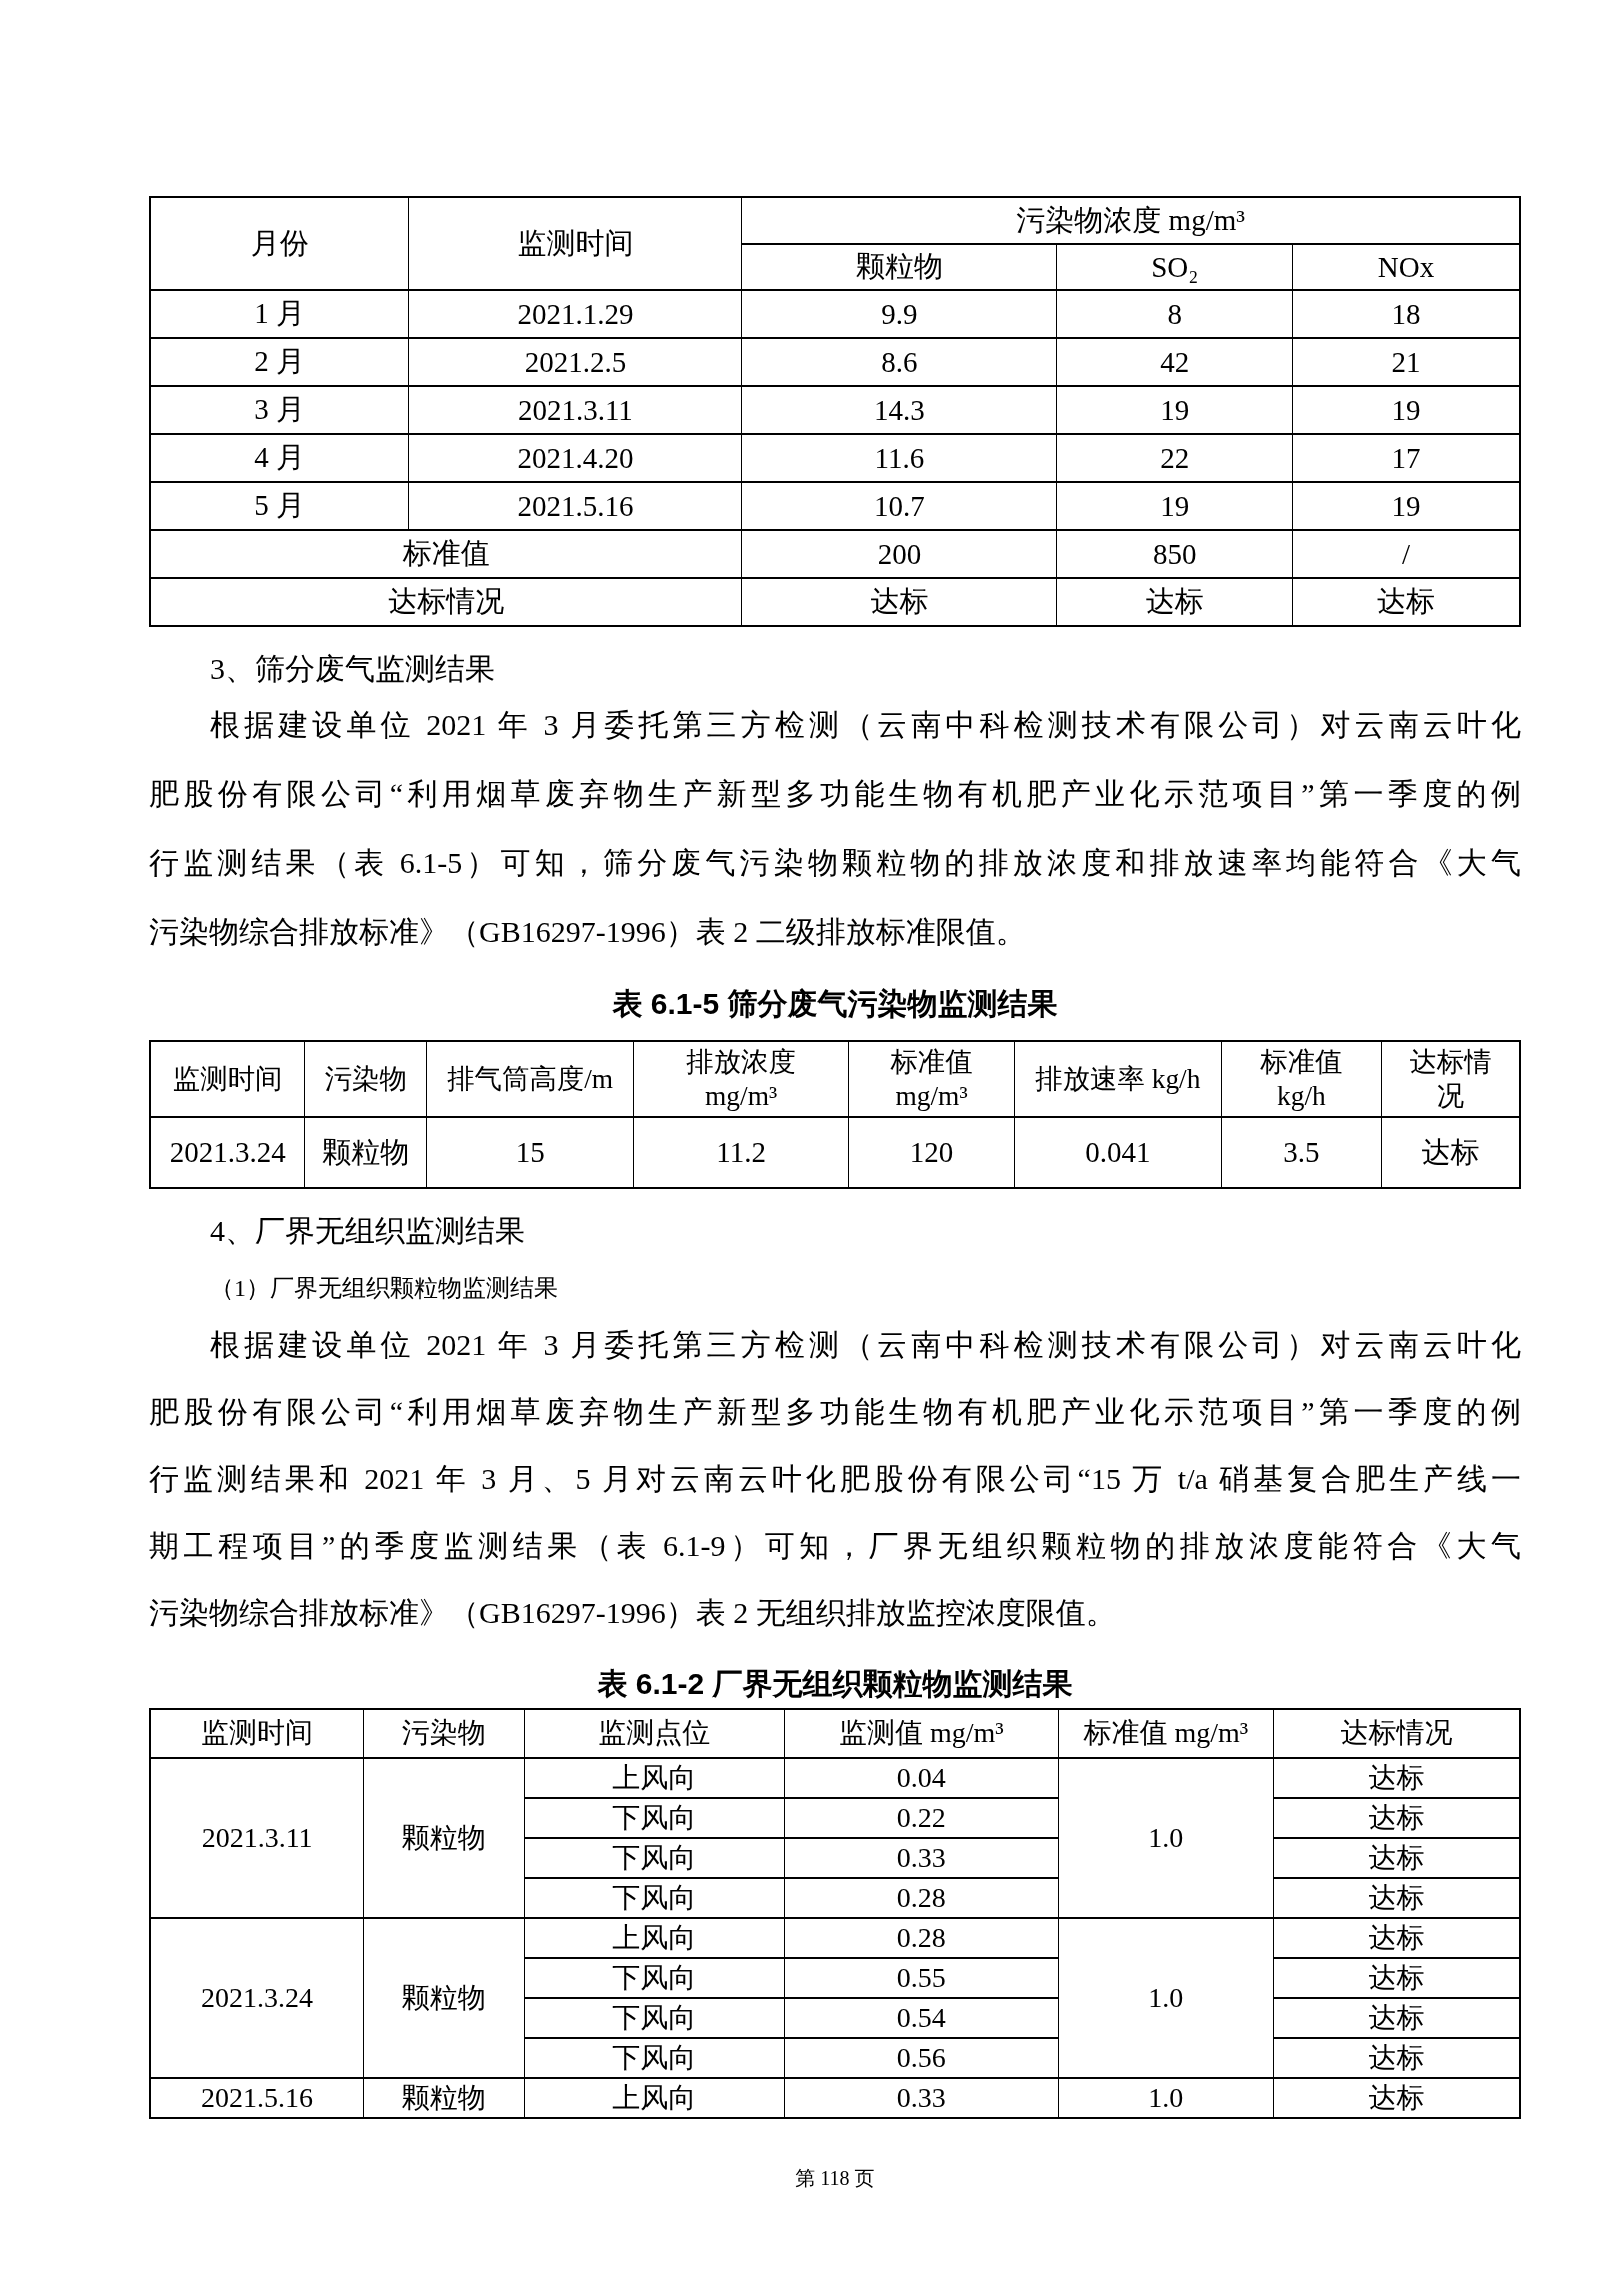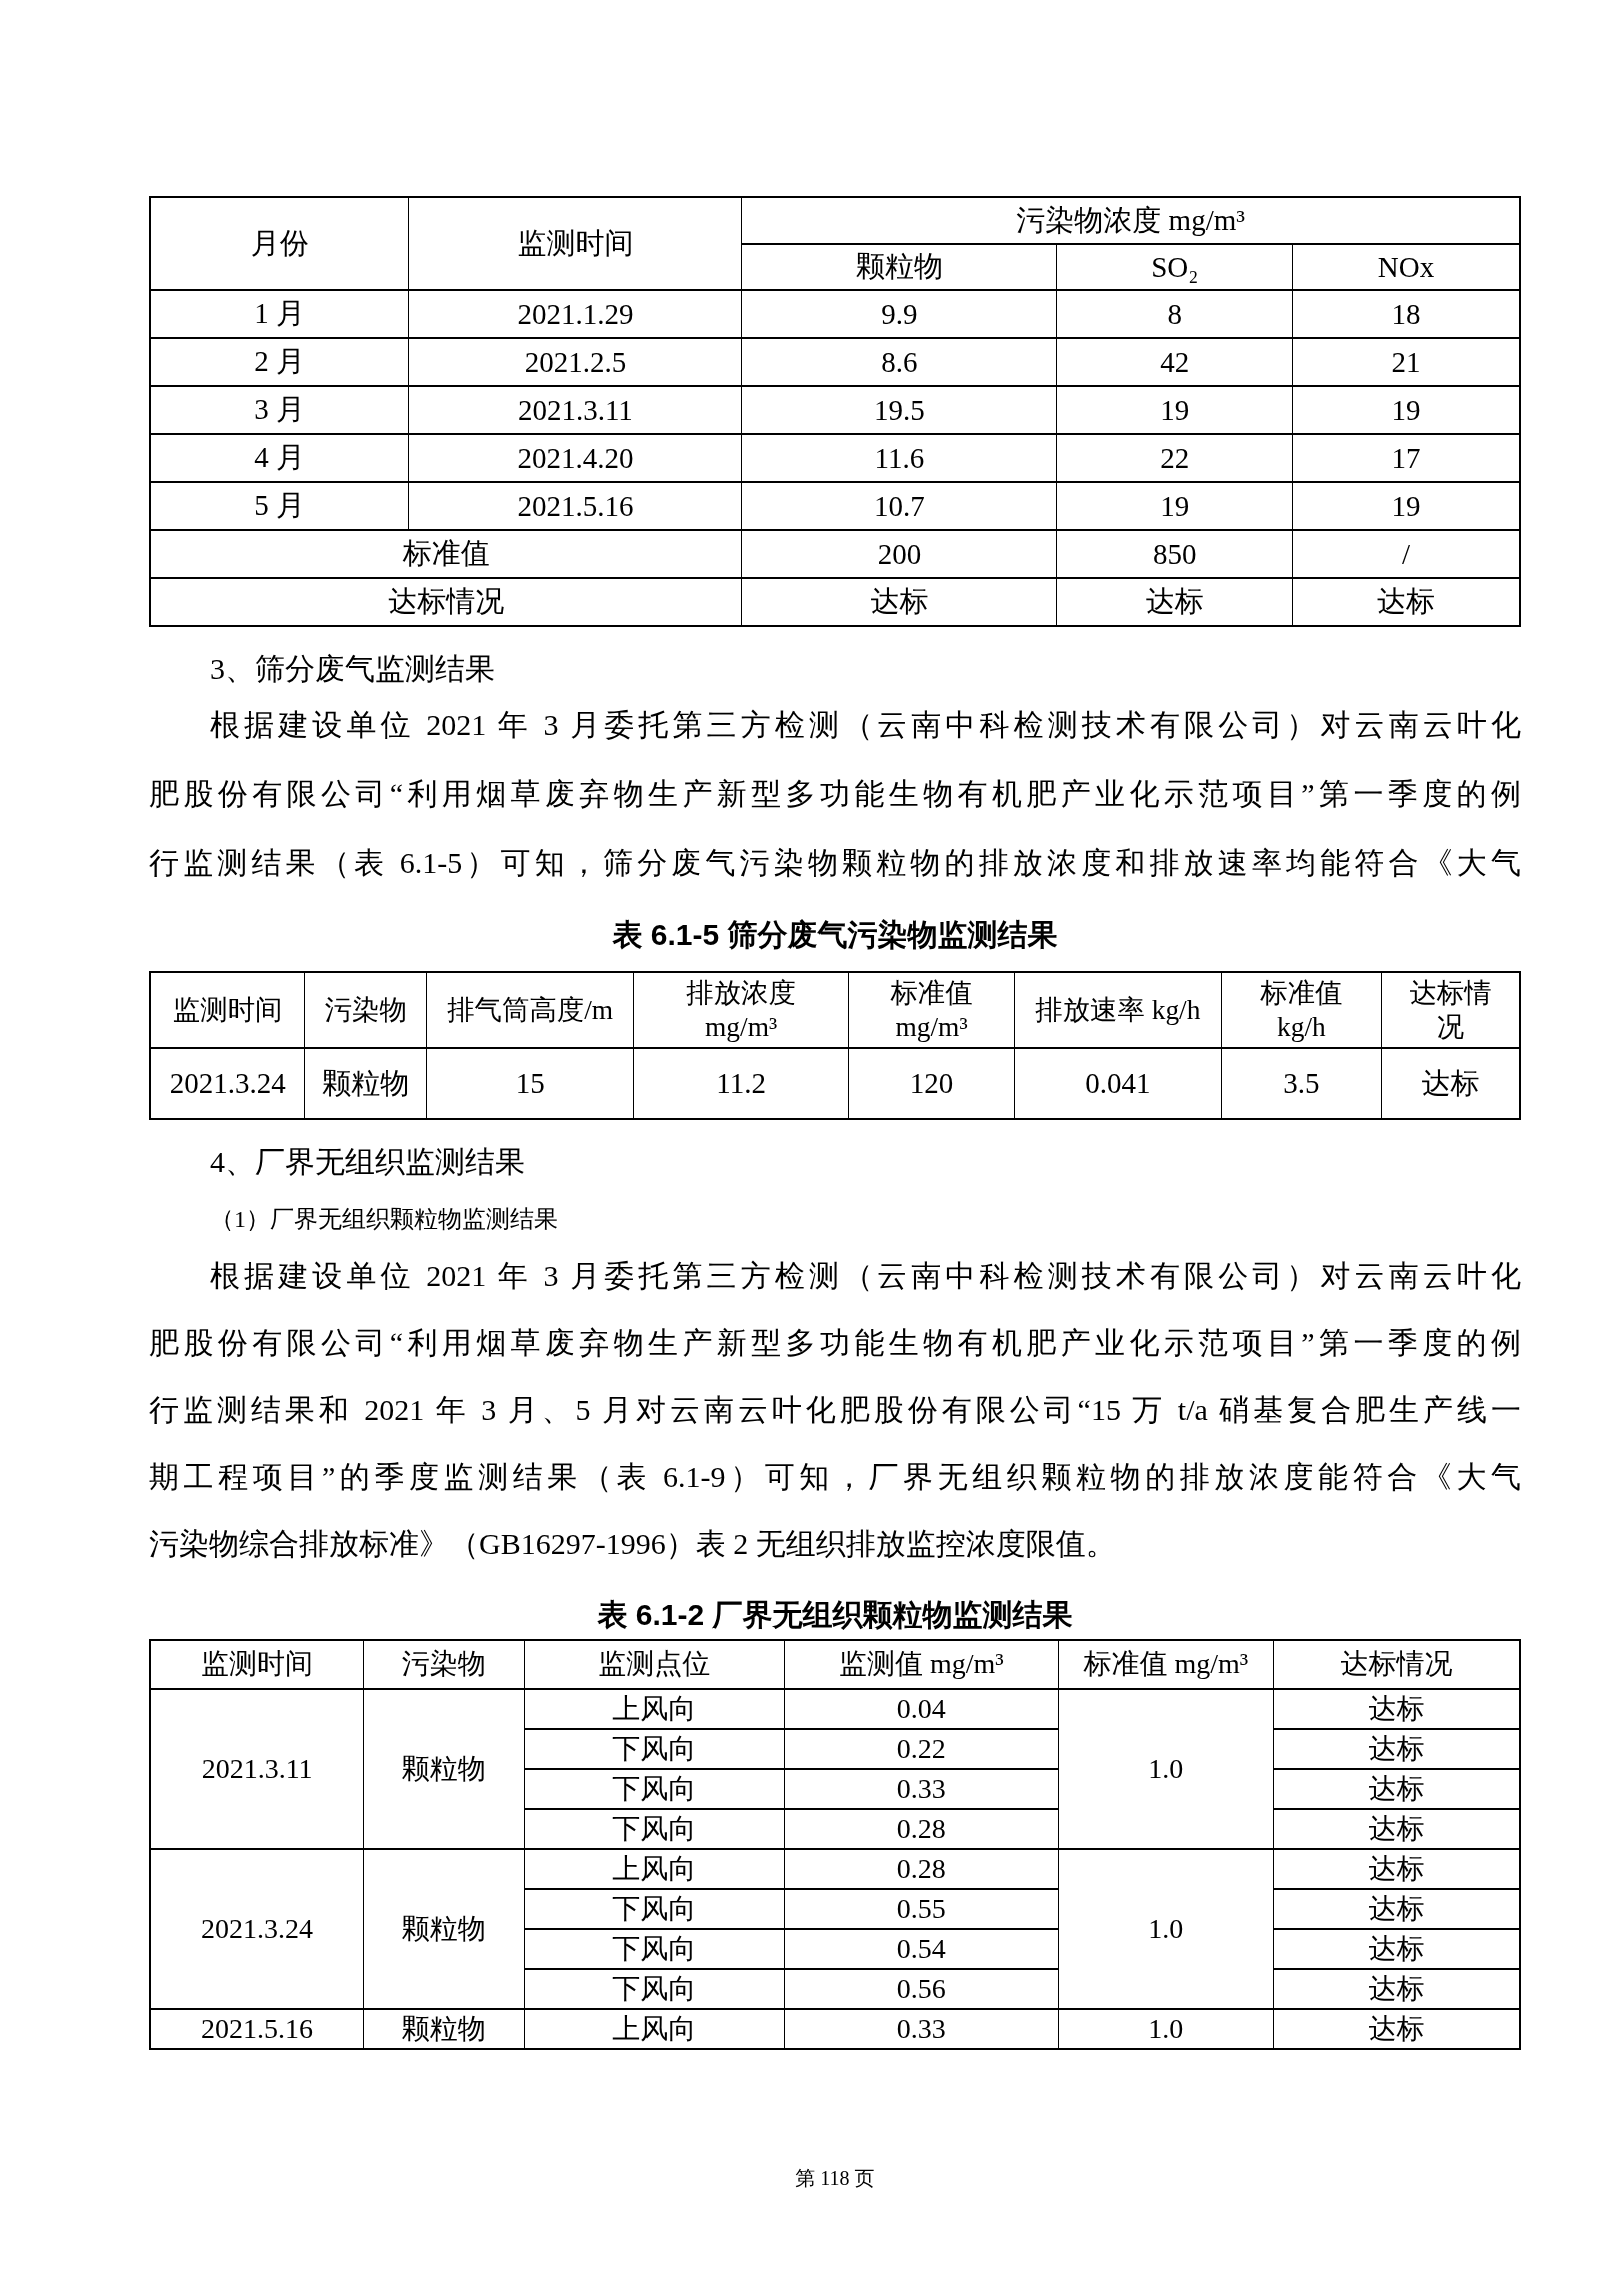--- a/index.html
+++ b/index.html
@@ -123,21 +123,21 @@
       <tr class="drow">
         <td>2 月</td>
         <td>2021.2.5</td>
         <td>8.6</td>
         <td>42</td>
         <td>21</td>
       </tr>
       <tr class="drow">
         <td>3 月</td>
         <td>2021.3.11</td>
-        <td>19.5</td>
+        <td>14.3</td>
         <td>19</td>
         <td>19</td>
       </tr>
       <tr class="drow">
         <td>4 月</td>
         <td>2021.4.20</td>
         <td>11.6</td>
         <td>22</td>
         <td>17</td>
       </tr>
@@ -161,20 +161,21 @@
         <td>达标</td>
       </tr>
     </tbody>
       </table>
 
     <div class="h-num">3、筛分废气监测结果</div>
     <div class="para">
       <div class="line jfull indent">根据建设单位 2021 年 3 月委托第三方检测（云南中科检测技术有限公司）对云南云叶化</div>
       <div class="line jfull">肥股份有限公司“利用烟草废弃物生产新型多功能生物有机肥产业化示范项目”第一季度的例</div>
       <div class="line jfull">行监测结果（表 6.1-5）可知，筛分废气污染物颗粒物的排放浓度和排放速率均能符合《大气</div>
+      <div class="line">污染物综合排放标准》（GB16297-1996）表 2  二级排放标准限值。</div>
     </div>
 
     <div class="tbl-title">表 6.1-5 筛分废气污染物监测结果</div>
     <table class="t2 bordered">
       <colgroup>
         <col style="width:11.3%">
           <col style="width:8.9%">
           <col style="width:15.1%">
           <col style="width:15.7%">
           <col style="width:12.1%">

